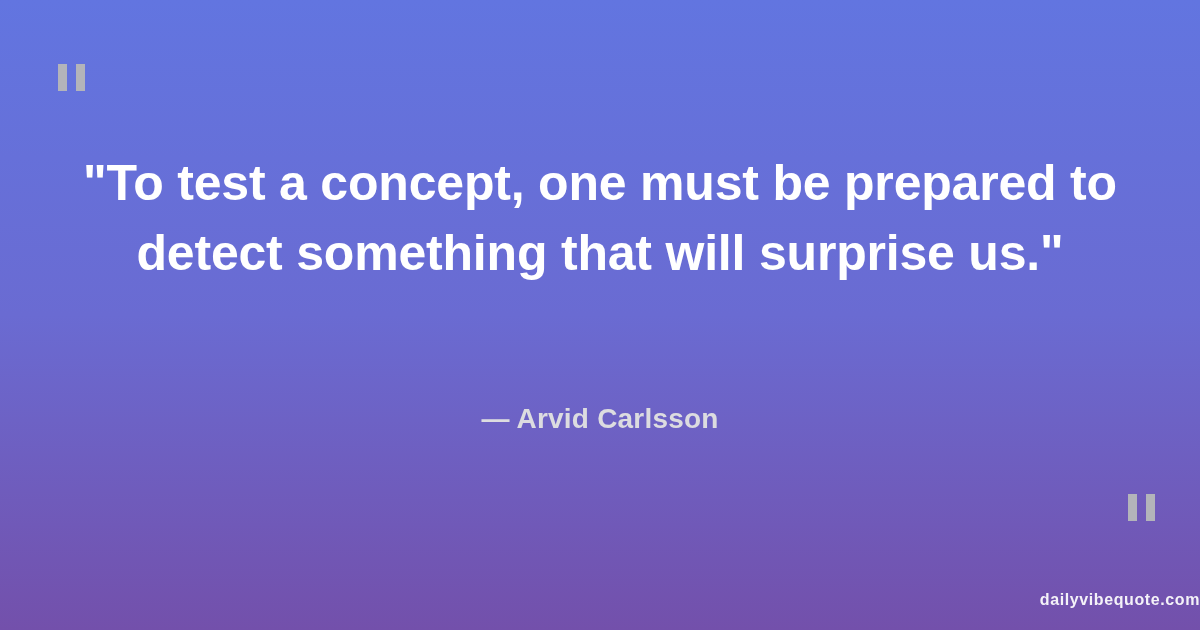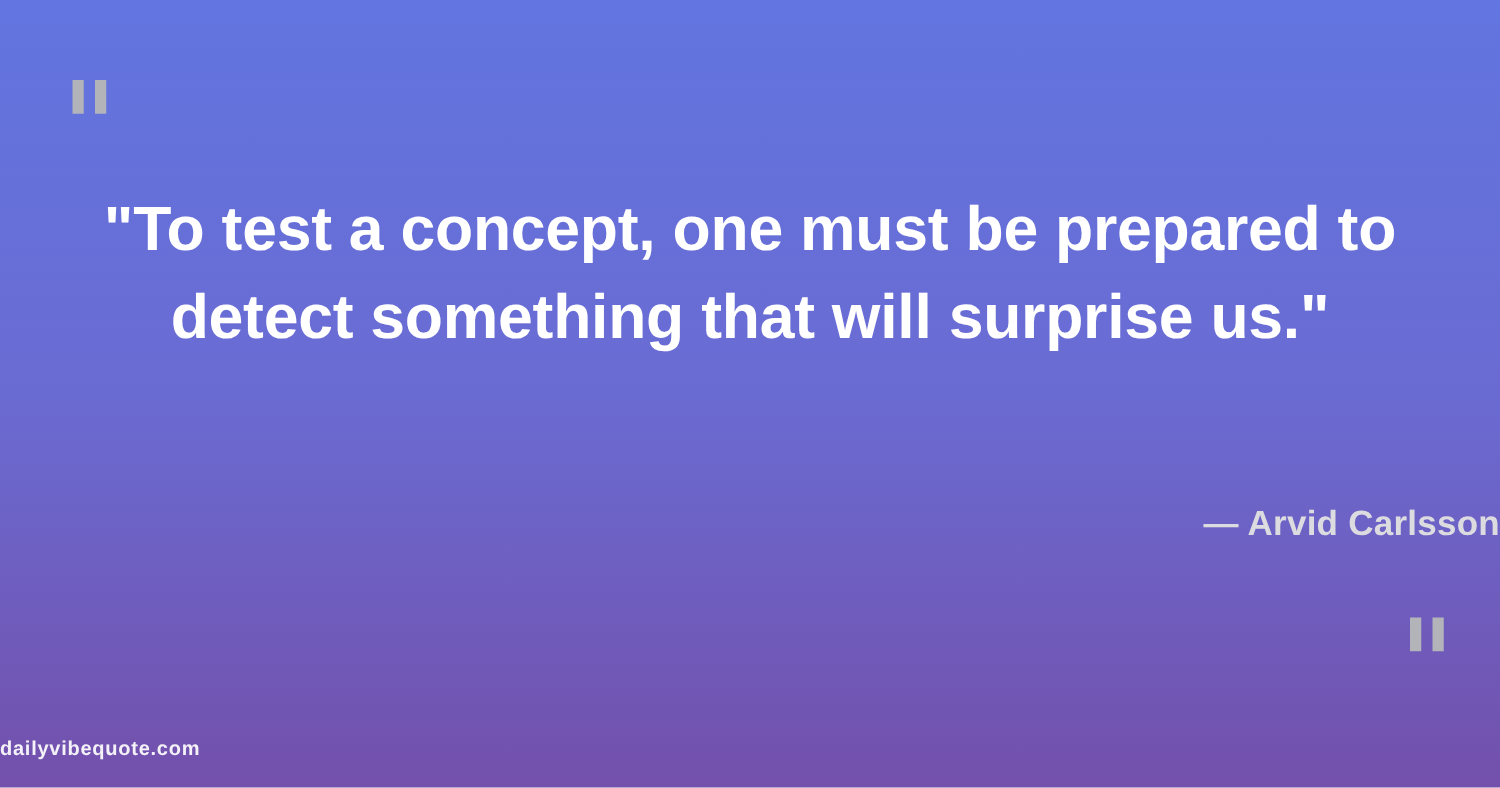--- a/index.html
+++ b/index.html
@@ -65,35 +65,35 @@
     line-height: 70px;
     letter-spacing: -0.2px;
     white-space: pre-line;
   }
 
   .quote-attribution {
     position: absolute;
     left: 0;
     right: 0;
     top: 400px;
-    text-align: right;
+    text-align: center;
     color: #dcdce0;
     font-size: 28px;
     font-weight: bold;
     line-height: 38px;
     letter-spacing: 0.2px;
   }
 
   
   .quote-footer {
     position: absolute;
     left: 0;
     right: 0;
     bottom: 21px;
-    text-align: left;
+    text-align: right;
     color: #f4f2f8;
     font-size: 16px;
     font-weight: bold;
     letter-spacing: 0.6px;
   }
 </style>
 </head>
 <body>
 
 <div class="quote-card">

